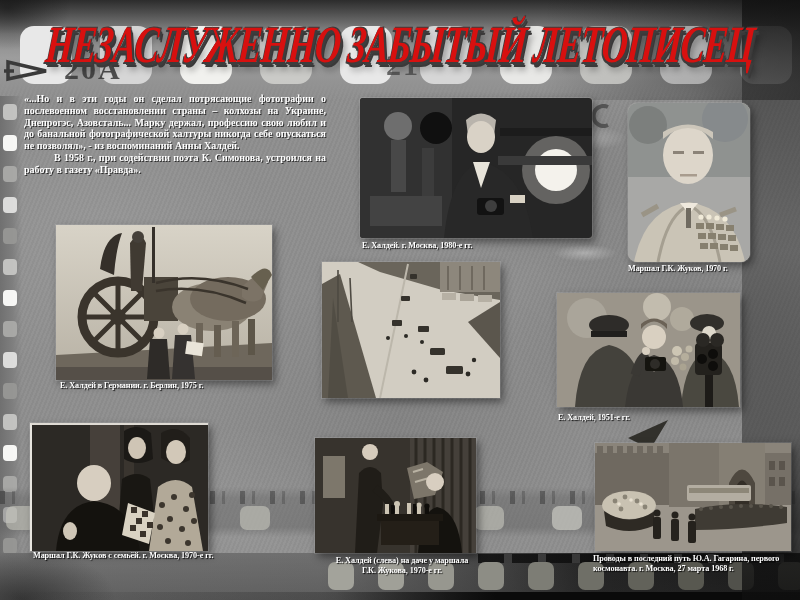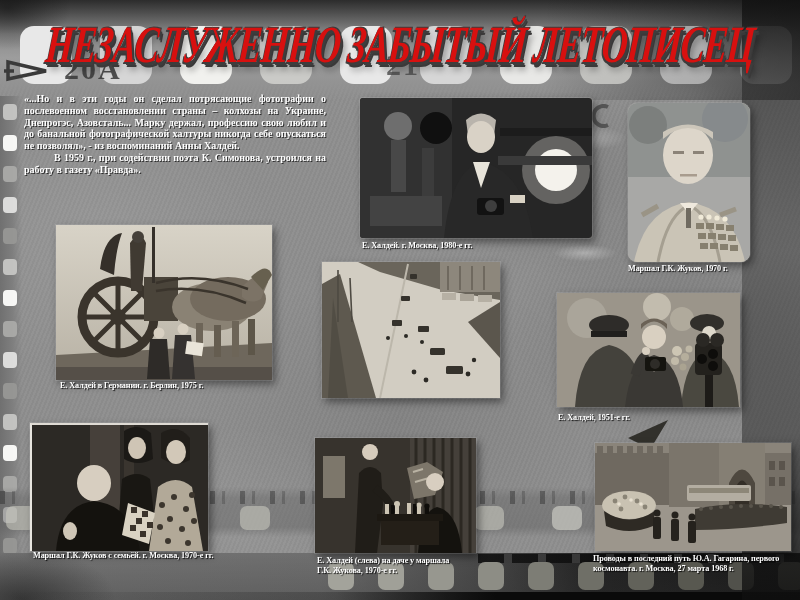--- a/index.html
+++ b/index.html
@@ -103,21 +103,21 @@
   .caption{
     position:absolute;z-index:3;color:#ffffff;font-weight:bold;font-size:8.2px;line-height:10px;
     letter-spacing:-0.1px;white-space:pre-line;text-shadow:1px 1px 1px rgba(0,0,0,0.9);
   }
   .cap-a{left:362px;top:241px;}
   .cap-b{left:628px;top:264px;}
   .cap-c{left:60px;top:381px;}
   .cap-d{left:324px;top:401px;width:185px;}
   .cap-e{left:558px;top:413px;}
   .cap-f{left:33px;top:551px;}
-  .cap-g{left:317px;top:556px;width:170px;}
+  .cap-g{left:317px;top:556px;width:170px;text-align:center;}
   .cap-h{left:593px;top:554px;width:206px;}
 </style>
 </head>
 <body>
 
 <div id="poster" style="background: rgb(143, 143, 143); font-family: Liberation Serif, serif;">
   <div class="bg-texture"></div>
 
   <div class="film-top" id="film-top">
       <div style="position: absolute; left: 20px; top: 26px; width: 52px; height: 58px; border-radius: 14px; background: rgb(232, 232, 232); opacity: 1;"></div>
@@ -195,21 +195,21 @@
   <div class="mark-blob">
     <svg width="52" height="54" viewBox="0 0 52 54">
         <path d="M50 4 L10 22 L26 30 L50 52 L36 27 Z" fill="#26241f" opacity="0.88"></path>
       </svg>
   </div>
 
   <div class="title" style="color: rgb(216, 16, 15);">НЕЗАСЛУЖЕННО ЗАБЫТЫЙ ЛЕТОПИСЕЦ</div>
 
   <div class="intro">
     <p>«...Но и в эти годы он сделал потрясающие фотографии о послевоенном восстановлении страны – колхозы на Украине, Днепрогэс, Азовсталь... Марку держал, профессию свою любил и до банальной фотографической халтуры никогда себе опускаться не позволял», - из воспоминаний Анны Халдей.</p>
-    <p class="indent">В 1959 г., при содействии поэта К. Симонова, устроился на работу в газету «Правда».</p>
+    <p class="indent">В 1958 г., при содействии поэта К. Симонова, устроился на работу в газету «Правда».</p>
   </div>
 
   <div class="photo ph-a">
     <svg viewBox="0 0 232 140">
       <rect width="232" height="140" fill="#262626"></rect>
       <rect width="92" height="140" fill="#313131"></rect>
       <circle cx="38" cy="28" r="14" fill="#6e6e6e"></circle>
       <rect x="31" y="42" width="15" height="52" fill="#484848"></rect>
       <circle cx="76" cy="30" r="16" fill="#101010"></circle>
       <rect x="62" y="50" width="12" height="62" fill="#3c3c3c"></rect>

